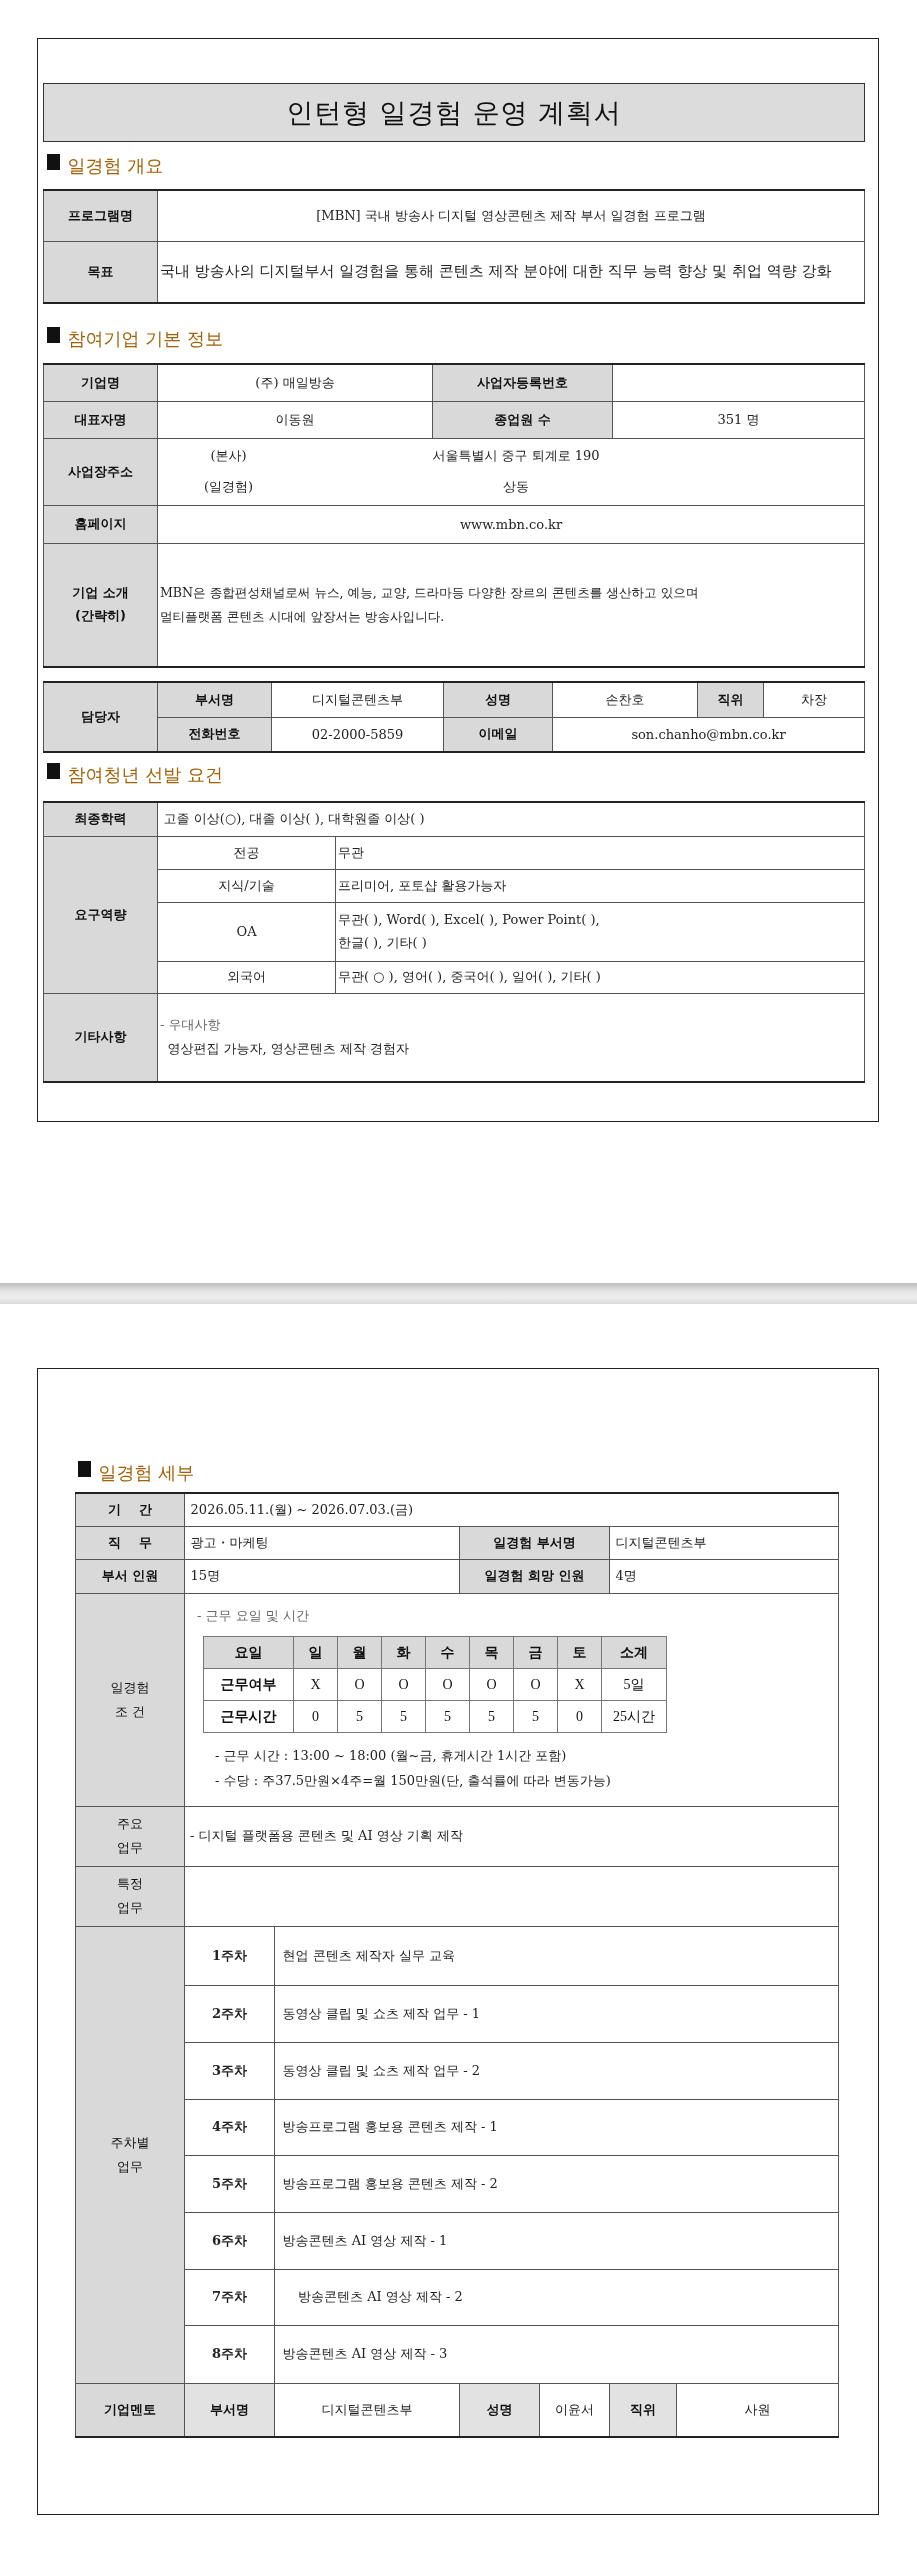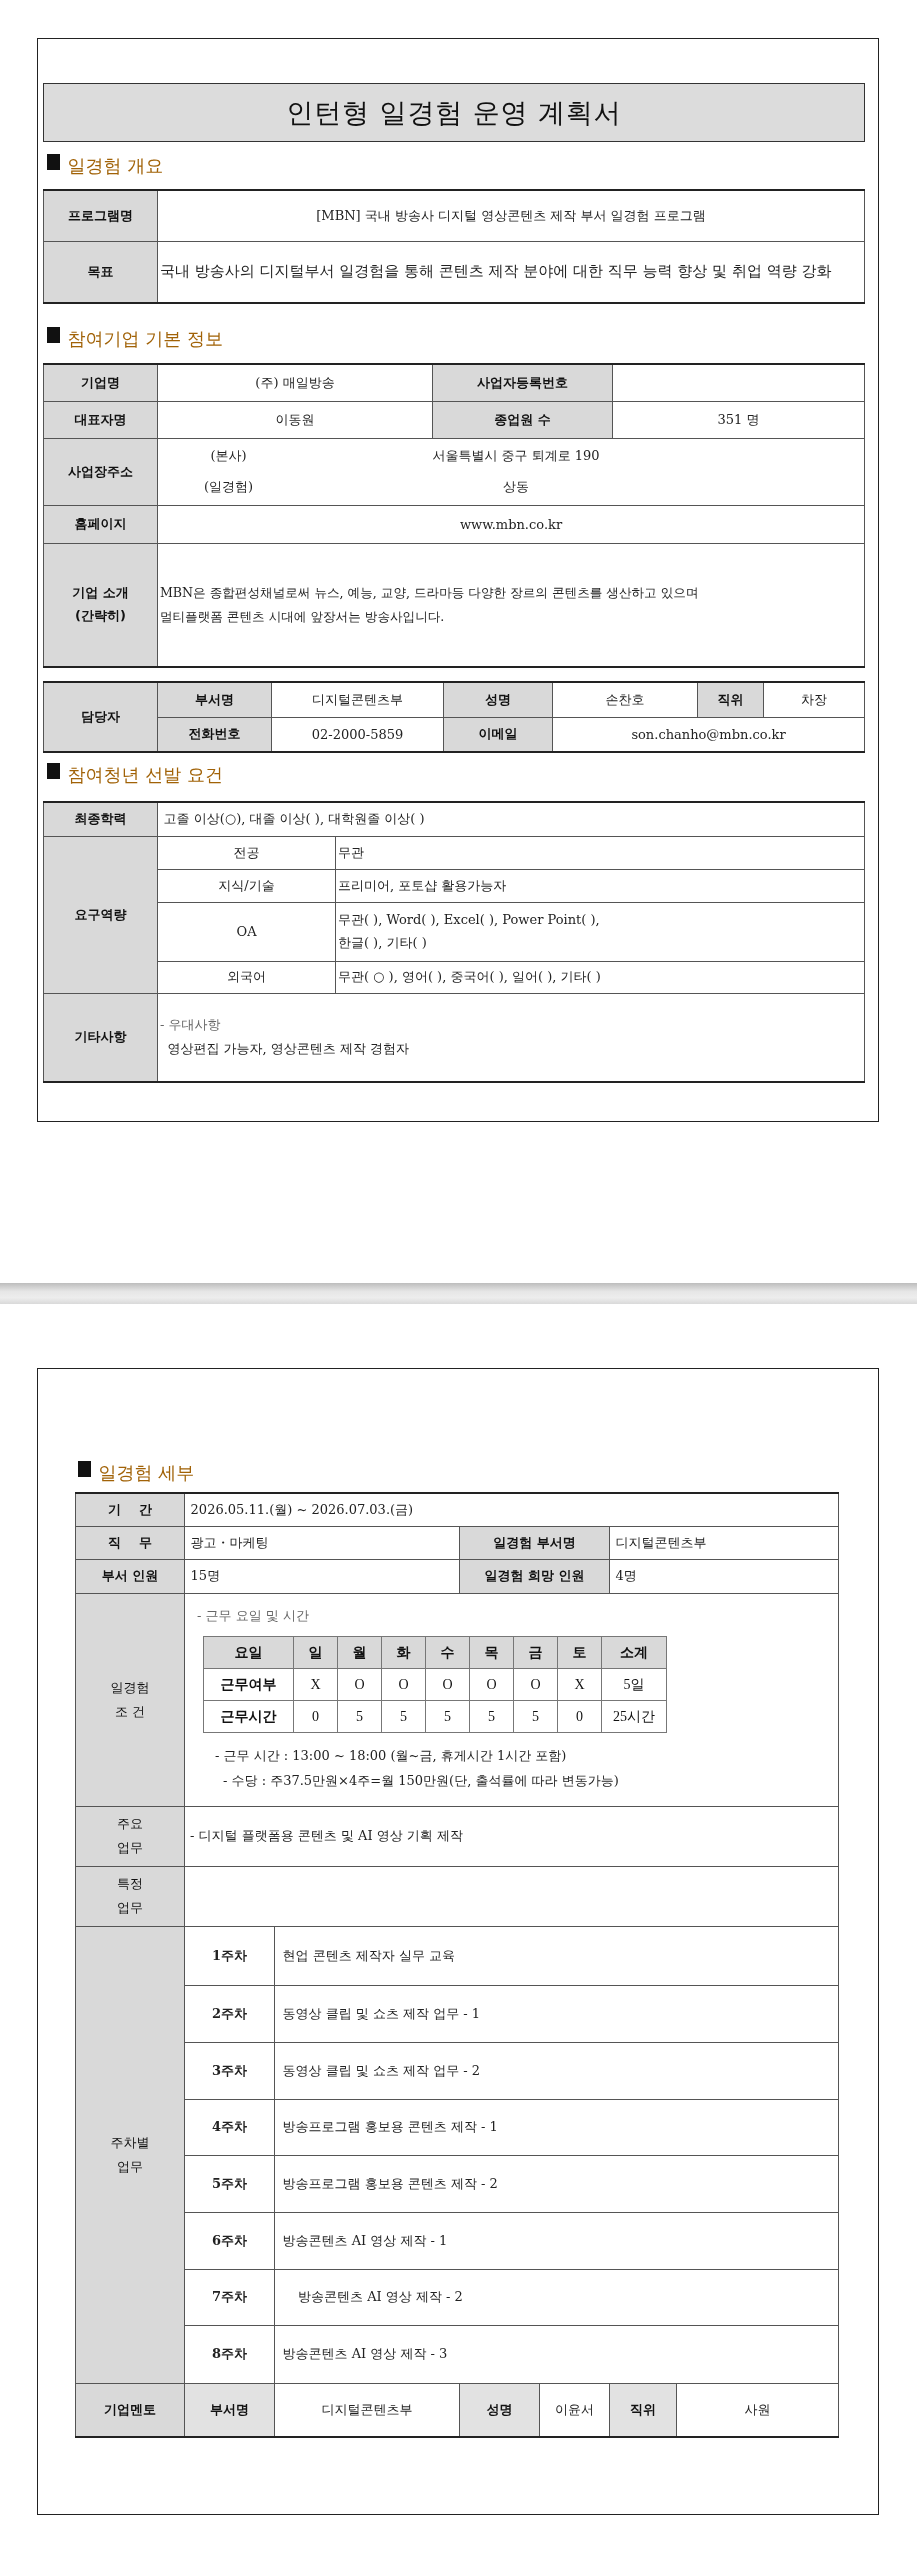--- a/index.html
+++ b/index.html
@@ -352,14 +352,14 @@
     <td>5</td>
     <td>5</td>
     <td>5</td>
     <td>0</td>
     <td>25시간</td>
   </tr>
 </tbody>
   </table>
 
 <div class="abs note" style="left:215px; top:1744px;">- 근무 시간 : 13:00 ~ 18:00 (월~금, 휴게시간 1시간 포함)</div>
-<div class="abs note" style="left:215px; top:1769px;margin-left:8px;">- 수당 : 주37.5만원×4주=월 150만원(단, 출석률에 따라 변동가능)</div>
+<div class="abs note" style="left:215px; top:1769px;">- 수당 : 주37.5만원×4주=월 150만원(단, 출석률에 따라 변동가능)</div>
 
 
 </body></html>

